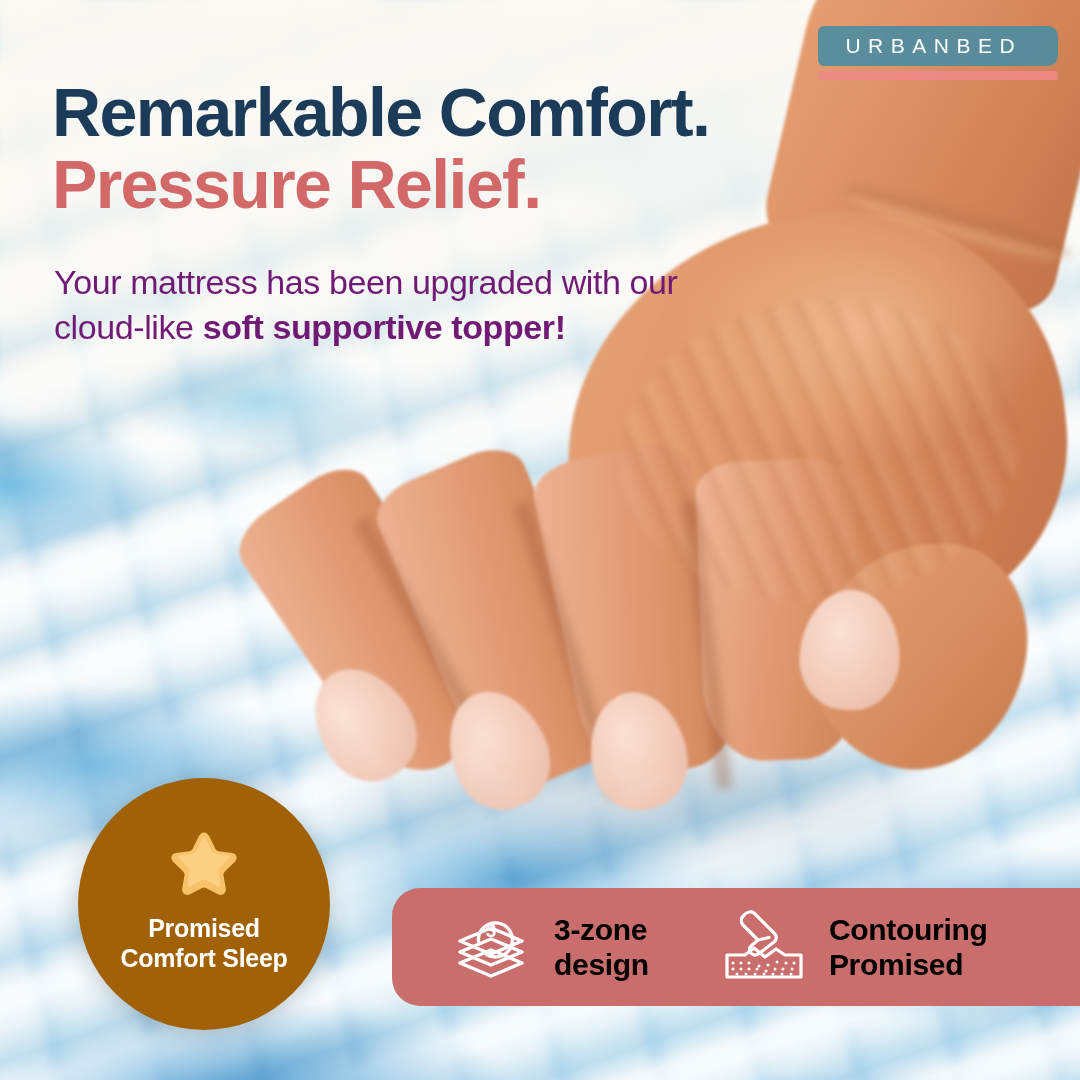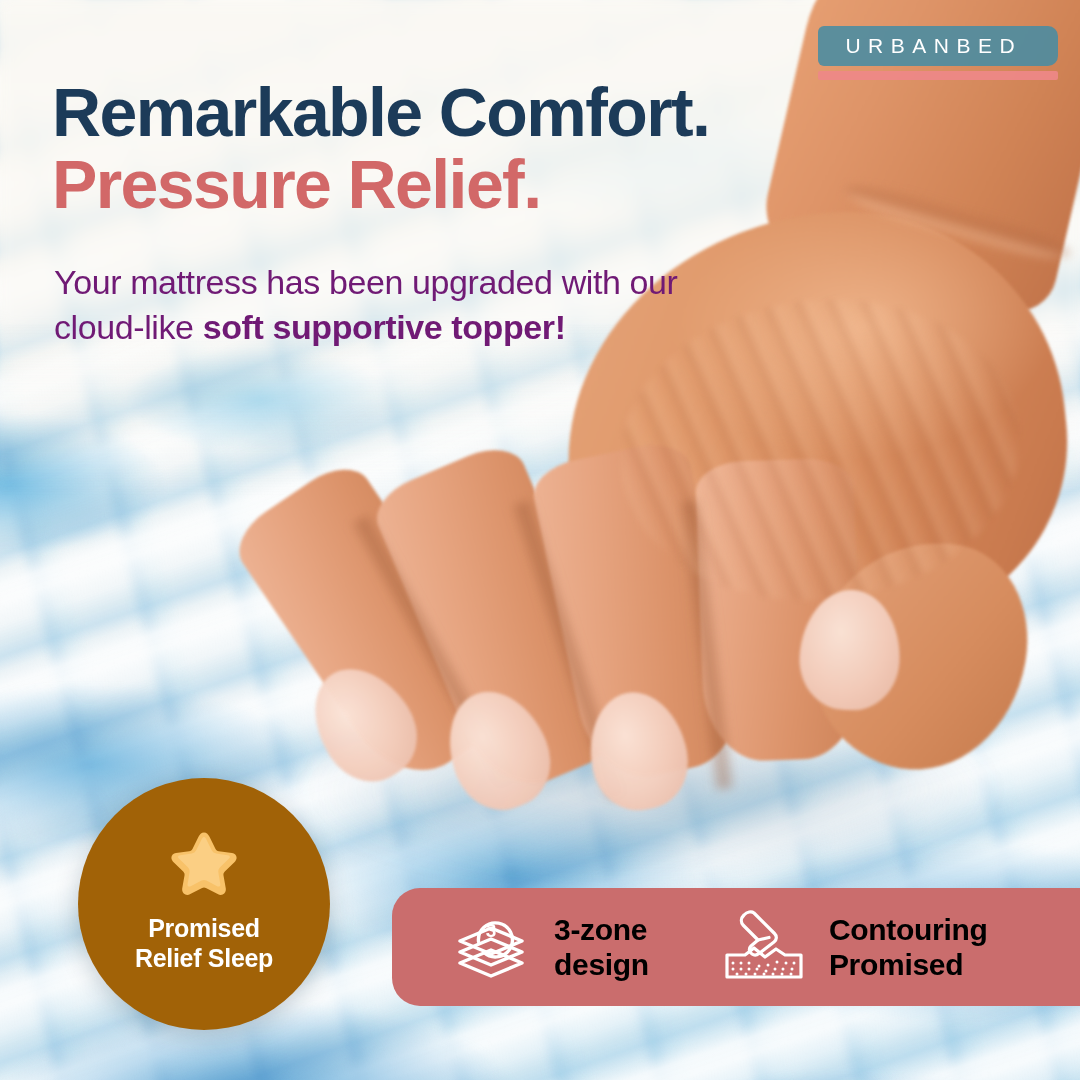--- a/index.html
+++ b/index.html
@@ -351,21 +351,21 @@
                  C50.7 39.6 50 41.6 50.4 43.8 L52.3 54.9 C52.5 56.2 52.1 57.1 51.2 57.5
                  C50.5 57.8 49.7 57.5 48.7 57 L38.4 51.6 C36.6 50.7 35.3 50.7 33.5 51.6
                  L23.2 57 C22.2 57.5 21.4 57.8 20.7 57.5 C19.8 57.1 19.4 56.2 19.6 54.9
                  L21.5 43.8 C21.9 41.6 21.2 39.6 19.6 38.1 L11.3 30.1 C10.5 29.3 10 28.6 10 28
                  C10 27 10.9 26.4 12.3 26.2 L23.6 24.5 C25.7 24.2 27.3 23 28.3 21
                  L33.3 10.9 C34 9.4 35 8 36 8 Z" fill="#FBCF84"></path>
       </svg>
     </span>
     <div class="badge-text">
       <div>Promised</div>
-      <div>Relief Sleep</div>
+      <div>Comfort Sleep</div>
     </div>
   </div>
 
   <div class="featurebar">
 
     <div class="feature feature-1">
       <span class="feature-icon">
         <svg width="82" height="76" viewBox="0 0 82 76" fill="none" stroke="#FFFFFF" stroke-width="3.4" stroke-linejoin="round" stroke-linecap="round" aria-hidden="true">
 
           <path d="M10 56 L41 43 L72 56 L41 69 Z"></path>

